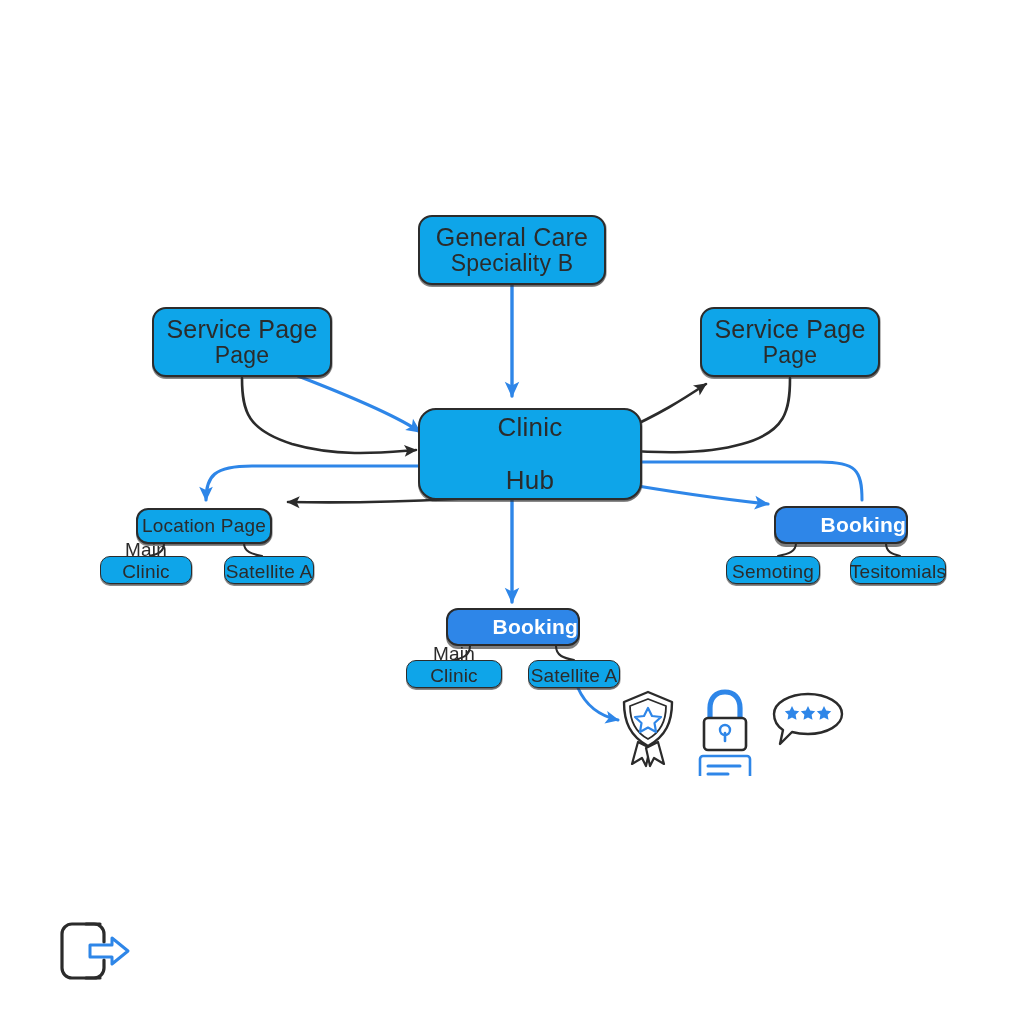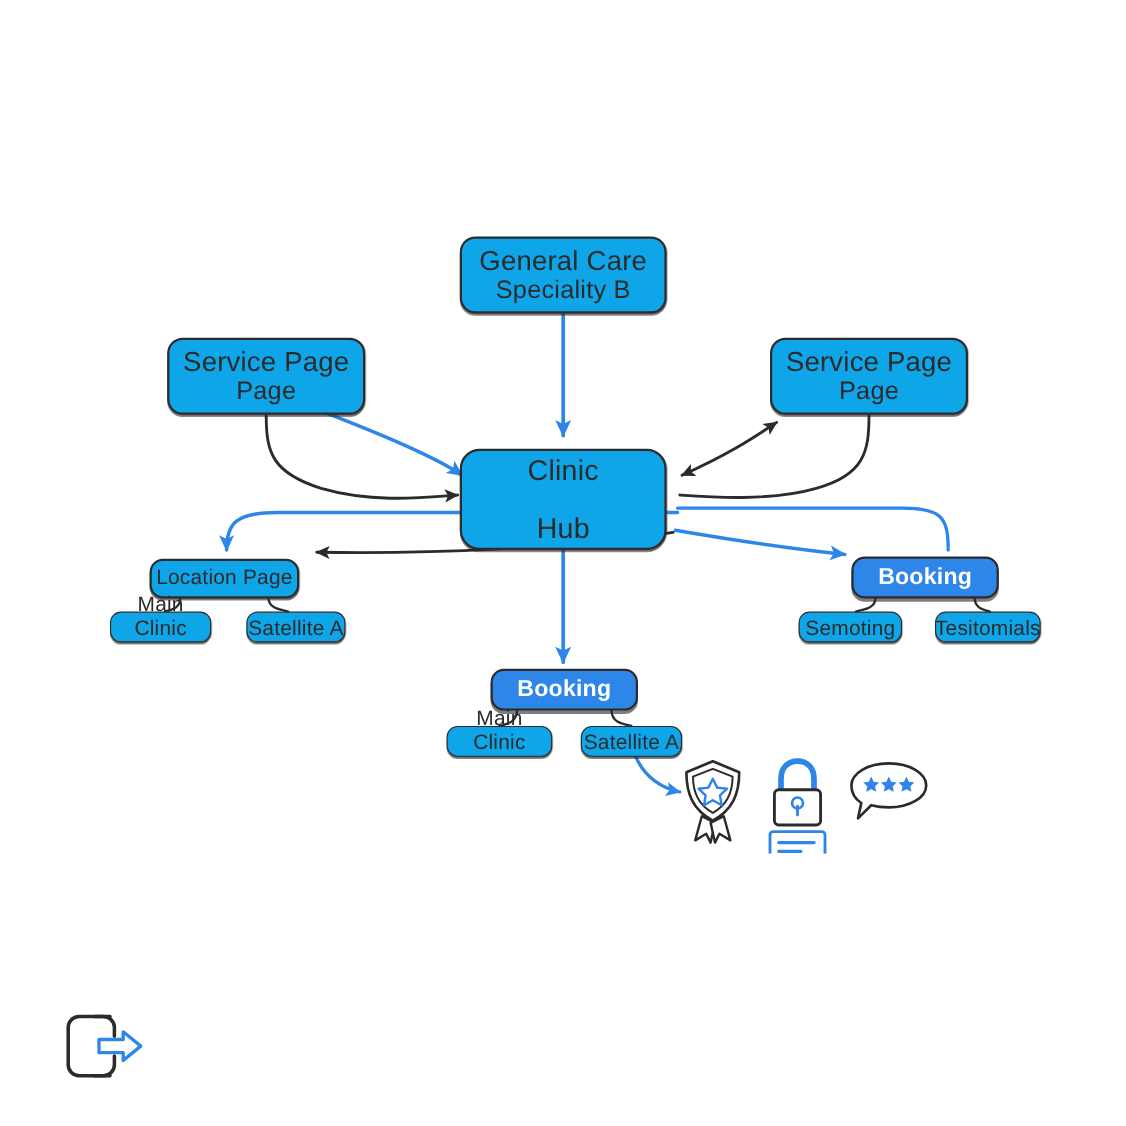--- a/index.html
+++ b/index.html
@@ -41,20 +41,21 @@
   .node.small{font-size:19px;border-width:1.8px;border-radius:10px;justify-content:flex-end;}
 
   .node.primary{
     background:#2E86E8;
     border-color:#2b2b2b;
     color:#ffffff;
     font-size:21px;
     font-weight:600;
     border-radius:12px;
     box-shadow:0 3px 0 0 rgba(40,40,40,.6);
+    align-items:flex-end;
   }
 
   
   #legend{
     position:absolute;left:858px;top:26px;width:158px;
     display:flex;flex-direction:column;align-items:center;
     z-index:4;
   }
   #legend .cap{
     margin-top:8px;text-align:center;
@@ -126,21 +127,21 @@
   <div class="node big" style="left:152px;top:307px;width:180px;height:70px;">
     <div class="l1">Service Page</div>
     <div class="l2">Page</div>
   </div>
 
   <div class="node big" style="left:700px;top:307px;width:180px;height:70px;">
     <div class="l1">Service Page</div>
     <div class="l2">Page</div>
   </div>
 
-  <div class="node hub" style="left:418px;top:408px;width:188px;height:92px;border-radius:18px;gap:24px;">
+  <div class="node hub" style="left:418px;top:408px;width:224px;height:92px;border-radius:18px;gap:24px;">
     <div class="l1">Clinic</div>
     <div class="l2">Hub</div>
   </div>
 
   <div class="node mid" style="left:136px;top:508px;width:136px;height:36px;">
     <div>Location Page</div>
   </div>
   <div class="node small" style="left:100px;top:556px;width:92px;height:28px;">
     <div>Main Clinic</div>
   </div>

